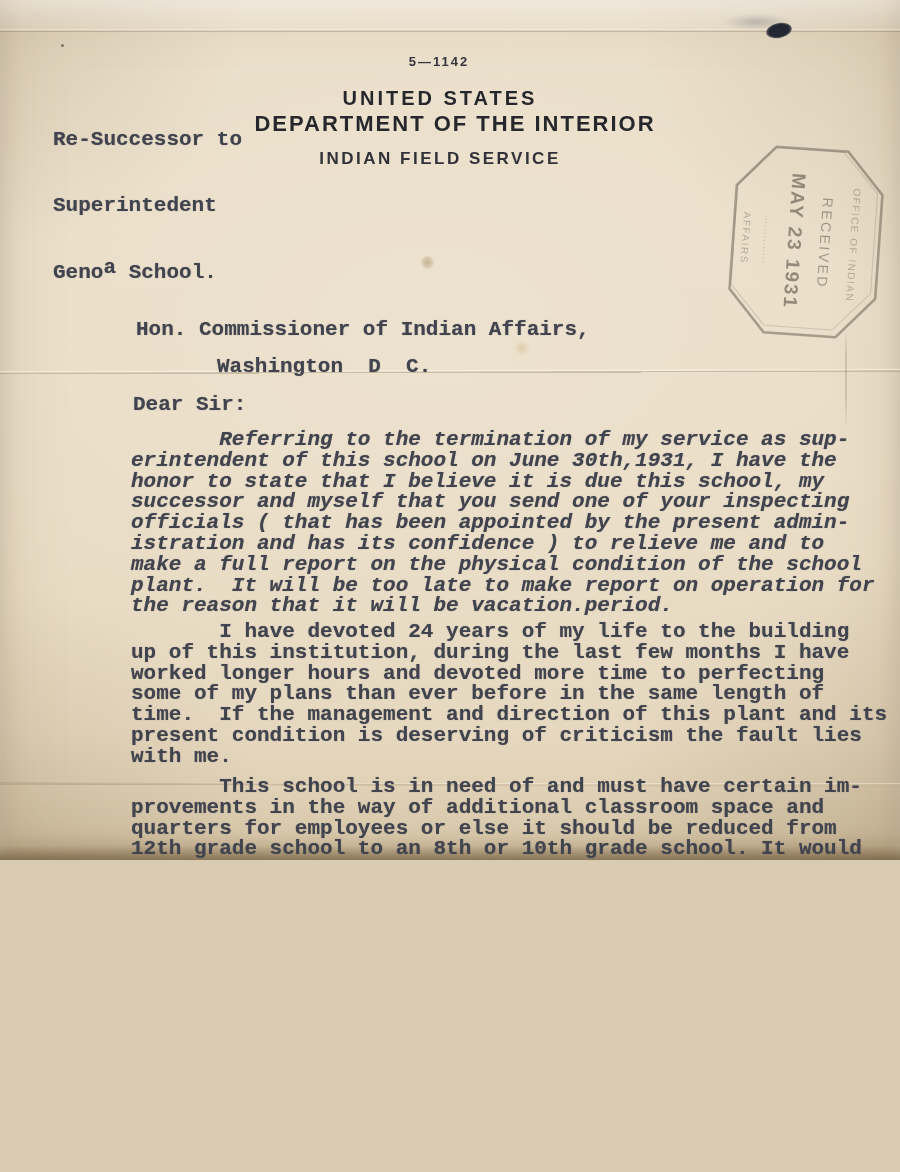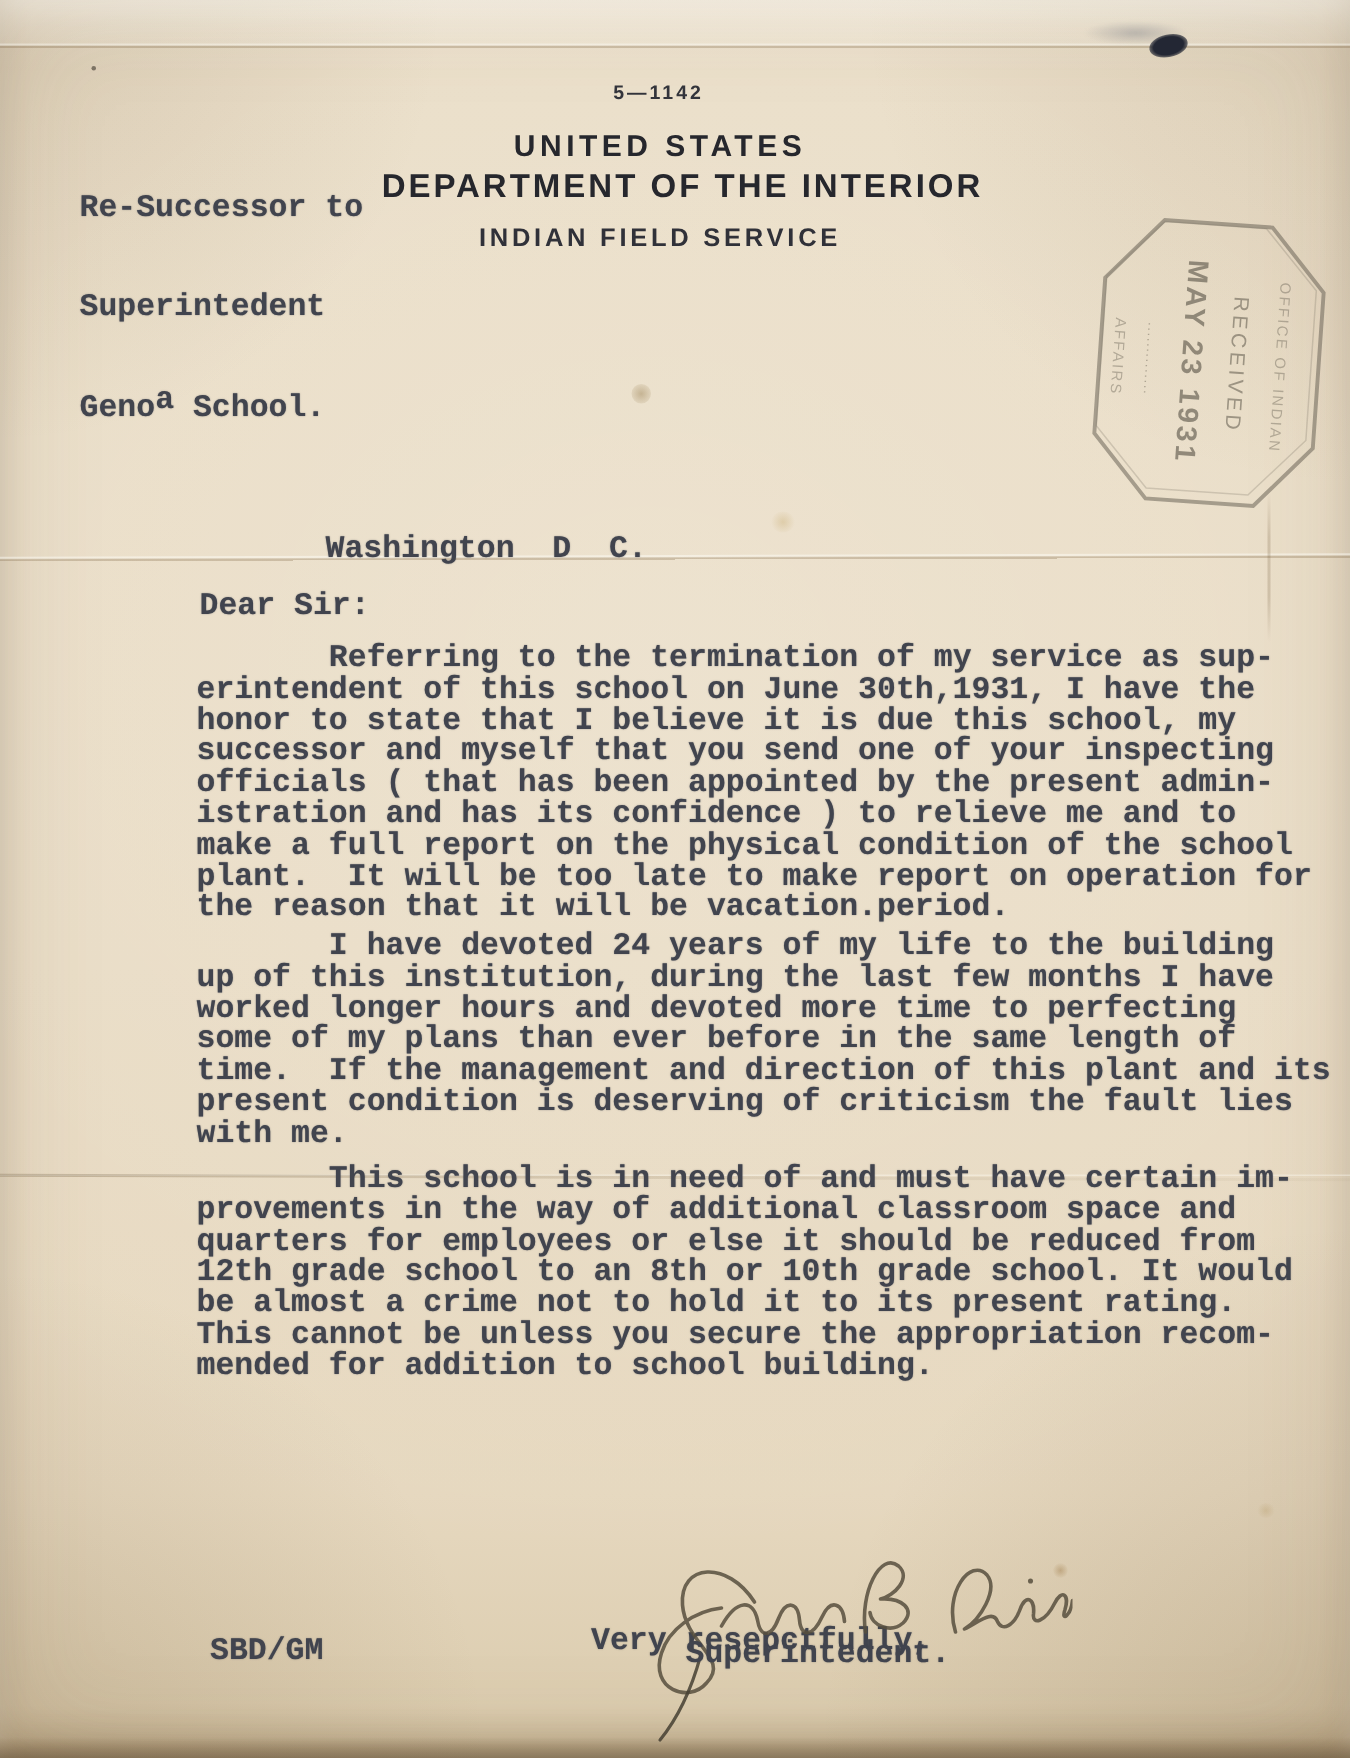--- a/index.html
+++ b/index.html
@@ -1,18 +1,18 @@
 <!DOCTYPE html>
 <html><head>
 <meta charset="utf-8">
 <style>
   html,body{margin:0;padding:0;background:#d8cbb2;}
   .page{
     position:relative;
-    width:900px;height:1172px;
+    width:900px;height:860px;
     overflow:hidden;
     font-family:"Liberation Mono",monospace;
     background:
       radial-gradient(circle at 0% 0%, rgba(125,100,65,.16), transparent 20%),
       radial-gradient(circle at 100% 0%, rgba(125,100,65,.14), transparent 22%),
       radial-gradient(circle at 100% 100%, rgba(115,90,55,.2), transparent 24%),
       radial-gradient(circle at 0% 100%, rgba(115,90,55,.18), transparent 22%),
       radial-gradient(ellipse 120% 80% at 48% 38%, rgba(255,255,252,.16), transparent 65%),
       linear-gradient(180deg,#f0e6d4 0%,#eadec8 4%,#e9dcc5 55%,#e6d8bf 85%,#dccdb0 97%,#cdbc9c 100%);
     box-shadow: inset 0 0 70px rgba(120,95,60,.18), inset 0 -12px 20px rgba(100,78,48,.22), inset 0 6px 14px rgba(255,255,250,.28);
@@ -33,21 +33,21 @@
   .form-number{left:0;right:22px;top:52px;text-align:center;font-family:"Liberation Sans",sans-serif;font-weight:700;font-size:13px;letter-spacing:2px;color:#33343b;text-shadow:none;}
   .letterhead{position:absolute;left:0;right:20px;top:0;text-align:center;font-family:"Liberation Sans",sans-serif;color:#26272d;}
   .letterhead div{position:absolute;left:0;right:0;}
   .lh1{top:87px;font-size:20px;font-weight:700;letter-spacing:3px;}
   .lh2{top:111px;font-size:22px;font-weight:700;letter-spacing:2px;padding-left:30px;}
   .lh3{top:149px;font-size:17px;font-weight:700;letter-spacing:2.5px;color:#303139;}
   .date-block{left:452px;top:200px;line-height:22.5px;}
   .addr1{left:136px;top:320px;}
   .addr2{left:217px;top:357px;}
   .salutation{left:133px;top:395px;}
-  .p1{left:131px;top:430px;}
+  .p1{left:131px;top:430px;font-style:italic;}
   .p2{left:131px;top:622px;}
   .p3{left:131px;top:777px;}
   .p4{left:131px;top:930px;}
   .closing{left:394px;top:1085px;}
   .sig-title{left:457px;top:1094px;}
   .initials{left:140px;top:1092px;}
   
   .stamp{position:absolute;left:706px;top:142px;width:200px;height:200px;}
   .stamp text{font-family:"Liberation Sans",sans-serif;fill:#615b4e;text-anchor:middle;}
   .st-small{font-size:10px;letter-spacing:1.5px;opacity:.5;}
@@ -117,20 +117,21 @@
       <polygon points="-50,-70 50,-70 89,-34 89,34 50,70 -50,70 -89,34 -89,-34" fill="none" stroke="#6e675a" stroke-width="1" opacity="0.3" transform="translate(-3,2)"></polygon>
       <text x="0" y="-44" class="st-small">OFFICE OF INDIAN</text>
       <text x="0" y="-14" class="st-med">RECEIVED</text>
       <text x="0" y="18" class="st-big">MAY 23 1931</text>
       <text x="0" y="42" class="st-dots">..............</text>
       <text x="0" y="64" class="st-small">AFFAIRS</text>
     </g>
   </svg>
 
 
+  <div class="type addr1">Hon. Commissioner of Indian Affairs,</div>
   <div class="type addr2">Washington  D  C.</div>
   <div class="type salutation">Dear Sir:</div>
 
   <div class="type p1">       Referring to the termination of my service as sup-
 erintendent of this school on June 30th,1931, I have the
 honor to state that I believe it is due this school, my
 successor and myself that you send one of your inspecting
 officials ( that has been appointed by the present admin-
 istration and has its confidence ) to relieve me and to
 make a full report on the physical condition of the school

